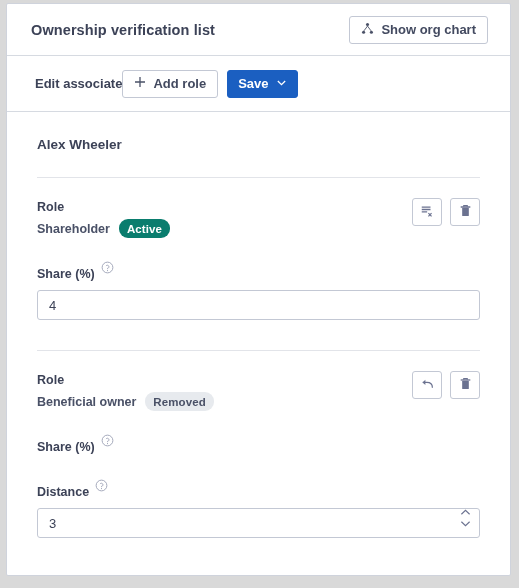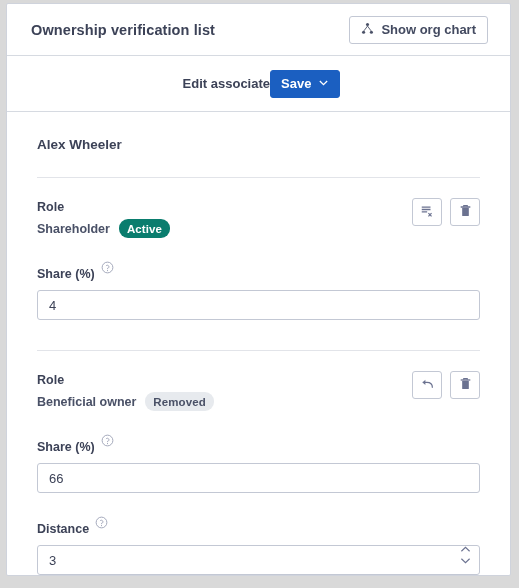--- a/index.html
+++ b/index.html
@@ -69,21 +69,21 @@
     border-color: #1b5fc1;
     color: #ffffff;
     padding: 0 10px;
   }
 
   
   .toolbar {
     height: 56px;
     display: flex;
     align-items: center;
-    justify-content: center;
+    justify-content: flex-start;
     padding: 0 22px 0 28px;
     border-bottom: 1px solid #d6dae1;
   }
   .toolbar-label {
     font-size: 13px;
     font-weight: bold;
     color: #3c4257;
   }
   .toolbar-actions {
     display: flex;
@@ -228,20 +228,28 @@
             <path d="M8 5 L3.6 10.9 M8 5 L12.4 10.9" stroke="#4a5167" stroke-width="1.1"></path>
           </svg>
         </span>
         <span>Show org chart</span>
       </button>
     </div>
 
     <div class="toolbar">
       <div class="toolbar-label">Edit associate</div>
       <div class="toolbar-actions">
+        <button class="btn">
+          <span class="icon">
+            <svg width="12" height="12" viewBox="0 0 12 12">
+              <path d="M6 1 V11 M1 6 H11" stroke="#4a5167" stroke-width="1.3"></path>
+            </svg>
+          </span>
+          <span>Add role</span>
+        </button>
         <button class="btn btn-primary">
           <span>Save</span>
           <span class="icon">
             <svg width="11" height="11" viewBox="0 0 12 12">
               <path d="M2 4.3 L6 8.3 L10 4.3" stroke="#ffffff" stroke-width="1.4" fill="none"></path>
             </svg>
           </span>
         </button>
       </div>
     </div>
@@ -331,21 +339,20 @@
           <div class="field-label-row">
             <span class="field-label">Share (%)</span>
             <span class="help-icon">
               <svg width="13" height="13" viewBox="0 0 16 16">
                 <circle cx="8" cy="8" r="6.6" stroke="#9aa0b4" stroke-width="1.1" fill="none"></circle>
                 <path d="M6.2 6.2 A1.9 1.9 0 1 1 8 9 V10" stroke="#9aa0b4" stroke-width="1.1" fill="none"></path>
                 <circle cx="8" cy="11.8" r="0.7" fill="#9aa0b4"></circle>
               </svg>
             </span>
           </div>
-          <input class="input" type="text" value="66" style="">
         </div>
 
         <div class="field">
           <div class="field-label-row">
             <span class="field-label">Distance</span>
             <span class="help-icon">
               <svg width="13" height="13" viewBox="0 0 16 16">
                 <circle cx="8" cy="8" r="6.6" stroke="#9aa0b4" stroke-width="1.1" fill="none"></circle>
                 <path d="M6.2 6.2 A1.9 1.9 0 1 1 8 9 V10" stroke="#9aa0b4" stroke-width="1.1" fill="none"></path>
                 <circle cx="8" cy="11.8" r="0.7" fill="#9aa0b4"></circle>

